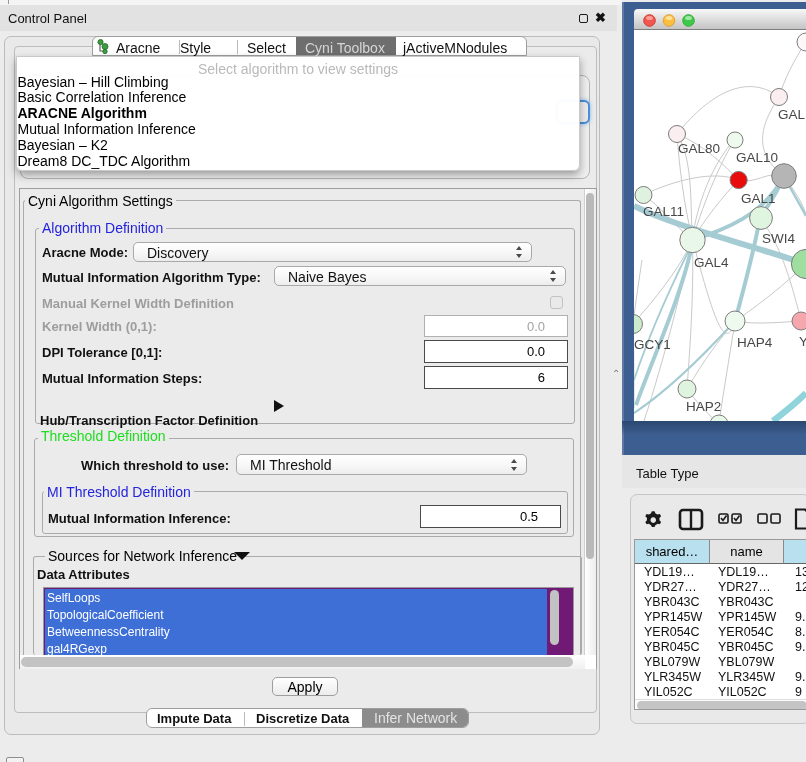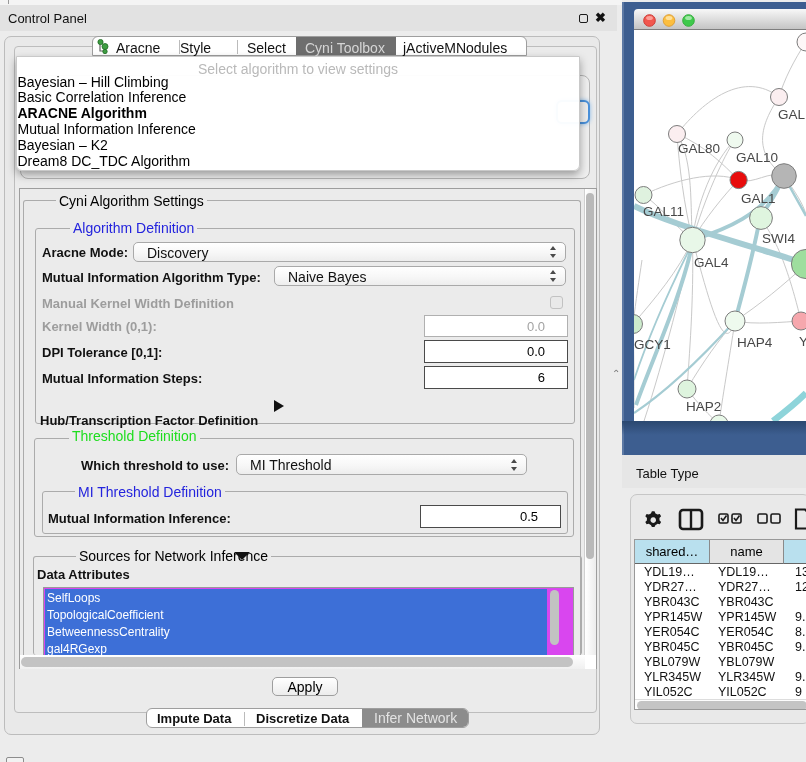--- a/index.html
+++ b/index.html
@@ -12,21 +12,21 @@
 .dis{color:#9d9d9d;}
 .combo{position:absolute;border:1px solid #a9a9a9;border-radius:5px;
  background:linear-gradient(#ffffff,#f7f7f7 55%,#ededed);box-sizing:border-box;}
 .combo .ct{position:absolute;left:13px;top:2px;font-size:14px;color:#111;white-space:nowrap;}
 .arr{position:absolute;right:8px;top:50%;width:7px;height:12px;margin-top:-6px;}
 .arr:before{content:"";position:absolute;left:0;top:0;border-left:3.5px solid transparent;border-right:3.5px solid transparent;border-bottom:4.5px solid #4a4a4a;}
 .arr:after{content:"";position:absolute;left:0;bottom:0;border-left:3.5px solid transparent;border-right:3.5px solid transparent;border-top:4.5px solid #4a4a4a;}
 .field{position:absolute;background:#fff;box-sizing:border-box;font-size:13px;
  text-align:right;padding:3px 22px 0 0;}
 .gbox{position:absolute;border:1px solid #ababab;border-radius:3px;box-sizing:border-box;}
-.gtit{position:absolute;font-size:14px;line-height:16px;background:#ebebeb;padding:0 3px;white-space:nowrap;margin-left:31px;}
+.gtit{position:absolute;font-size:14px;line-height:16px;background:#ebebeb;padding:0 3px;white-space:nowrap;}
 </style>
 </head>
 <body>
 
 <div class="abs" style="left:0;top:0;width:622px;height:5px;background:#f4f4f4;"></div>
 <div class="abs" style="left:8px;top:0;width:1px;height:4px;background:#999;"></div>
 <div class="abs" style="left:0;top:5px;width:617px;height:26px;background:#e2e2e2;"></div>
 <div class="lbl" style="left:8px;top:11px;">Control Panel</div>
 <div class="abs" style="left:579px;top:14px;width:7px;height:7px;border:1.5px solid #1a1a1a;border-radius:2px;"></div>
 <div class="abs" style="left:595px;top:10px;font-size:13px;font-weight:bold;color:#111;">✖</div>
@@ -62,21 +62,21 @@
 
 <div class="abs" style="left:585px;top:655px;width:11px;height:13.5px;background:#ffffff;"></div>
 
 <div class="gbox" style="left:23px;top:200px;width:558px;height:455px;border-bottom:none;border-bottom-left-radius:0;border-bottom-right-radius:0;"></div>
 <div class="gtit" style="left:25px;top:193px;">Cyni Algorithm Settings</div>
 
 <div class="gbox" style="left:35px;top:228px;width:540px;height:196px;"></div>
 <div class="gtit" style="left:39px;top:220px;color:#2323dd;">Algorithm Definition</div>
 
 <div class="lbl b" style="left:42px;top:245px;">Aracne Mode:</div>
-<div class="combo" style="left:133px;top:242px;width:433px;height:20px;">
+<div class="combo" style="left:133px;top:242px;width:399px;height:20px;">
     <span class="ct">Discovery</span>
     <span class="arr"></span>
   </div>
 <div class="lbl b" style="left:42px;top:270px;">Mutual Information Algorithm Type:</div>
 <div class="combo" style="left:274px;top:266px;width:292px;height:20px;">
     <span class="ct">Naive Bayes</span>
     <span class="arr"></span>
   </div>
 <div class="lbl b dis" style="left:42px;top:296px;">Manual Kernel Width Definition</div>
 <div class="abs" style="left:550px;top:296px;width:13px;height:13px;background:#e9e9e9;border:1px solid #c2c2c2;border-radius:3px;box-sizing:border-box;"></div>
@@ -101,21 +101,21 @@
 <div class="gbox" style="left:42px;top:491px;width:526px;height:43px;"></div>
 <div class="gtit" style="left:44px;top:484px;color:#2323dd;">MI Threshold Definition</div>
 <div class="lbl b" style="left:48px;top:511px;">Mutual Information Inference:</div>
 <div class="field" style="left:420px;top:505px;width:141px;height:23px;border:1px solid #4a4a4a;">0.5</div>
 
 <div class="gbox" style="left:33px;top:556px;width:549px;height:99px;border-bottom:none;"></div>
 <div class="gtit" style="left:45px;top:548px;">Sources for Network Inference</div>
 <div class="abs" style="left:234px;top:552px;width:0;height:0;border-left:8px solid transparent;border-right:8px solid transparent;border-top:8px solid #111;"></div>
 <div class="lbl b" style="left:37px;top:567px;">Data Attributes</div>
 
-<div class="abs" style="left:43px;top:587px;width:531px;height:68px;background:#d946ef;border:1px solid #999;border-bottom:none;box-sizing:border-box;overflow:hidden;">
+<div class="abs" style="left:43px;top:587px;width:531px;height:68px;background:#701a75;border:1px solid #999;border-bottom:none;box-sizing:border-box;overflow:hidden;">
   <div class="abs" style="left:1px;top:0.5px;width:501.5px;height:68px;background:#3d6fd7;"></div>
   <div class="abs" style="left:3px;top:1.5px;font-size:12px;color:#fff;line-height:17.2px;">SelfLoops<br>TopologicalCoefficient<br>BetweennessCentrality<br>gal4RGexp</div>
   <div class="abs" style="left:506px;top:2px;width:8.5px;height:55px;background:#c2c2c2;border-radius:5px;"></div>
 </div>
 
 <div class="abs" style="left:272px;top:677px;width:66px;height:19px;background:linear-gradient(#ffffff,#ececec);border:1px solid #9e9e9e;border-radius:5px;box-sizing:border-box;text-align:center;font-size:14px;padding-top:0.5px;">Apply</div>
 
 <div class="abs" style="left:146px;top:708px;width:323px;height:20px;background:#fff;border:1px solid #9e9e9e;border-radius:6px;box-sizing:border-box;overflow:hidden;">
   <div class="abs" style="left:215px;top:0;width:108px;height:20px;background:#8c8c8c;"></div>
   <div class="abs" style="left:97px;top:3px;width:1px;height:14px;background:#bbb;"></div>

